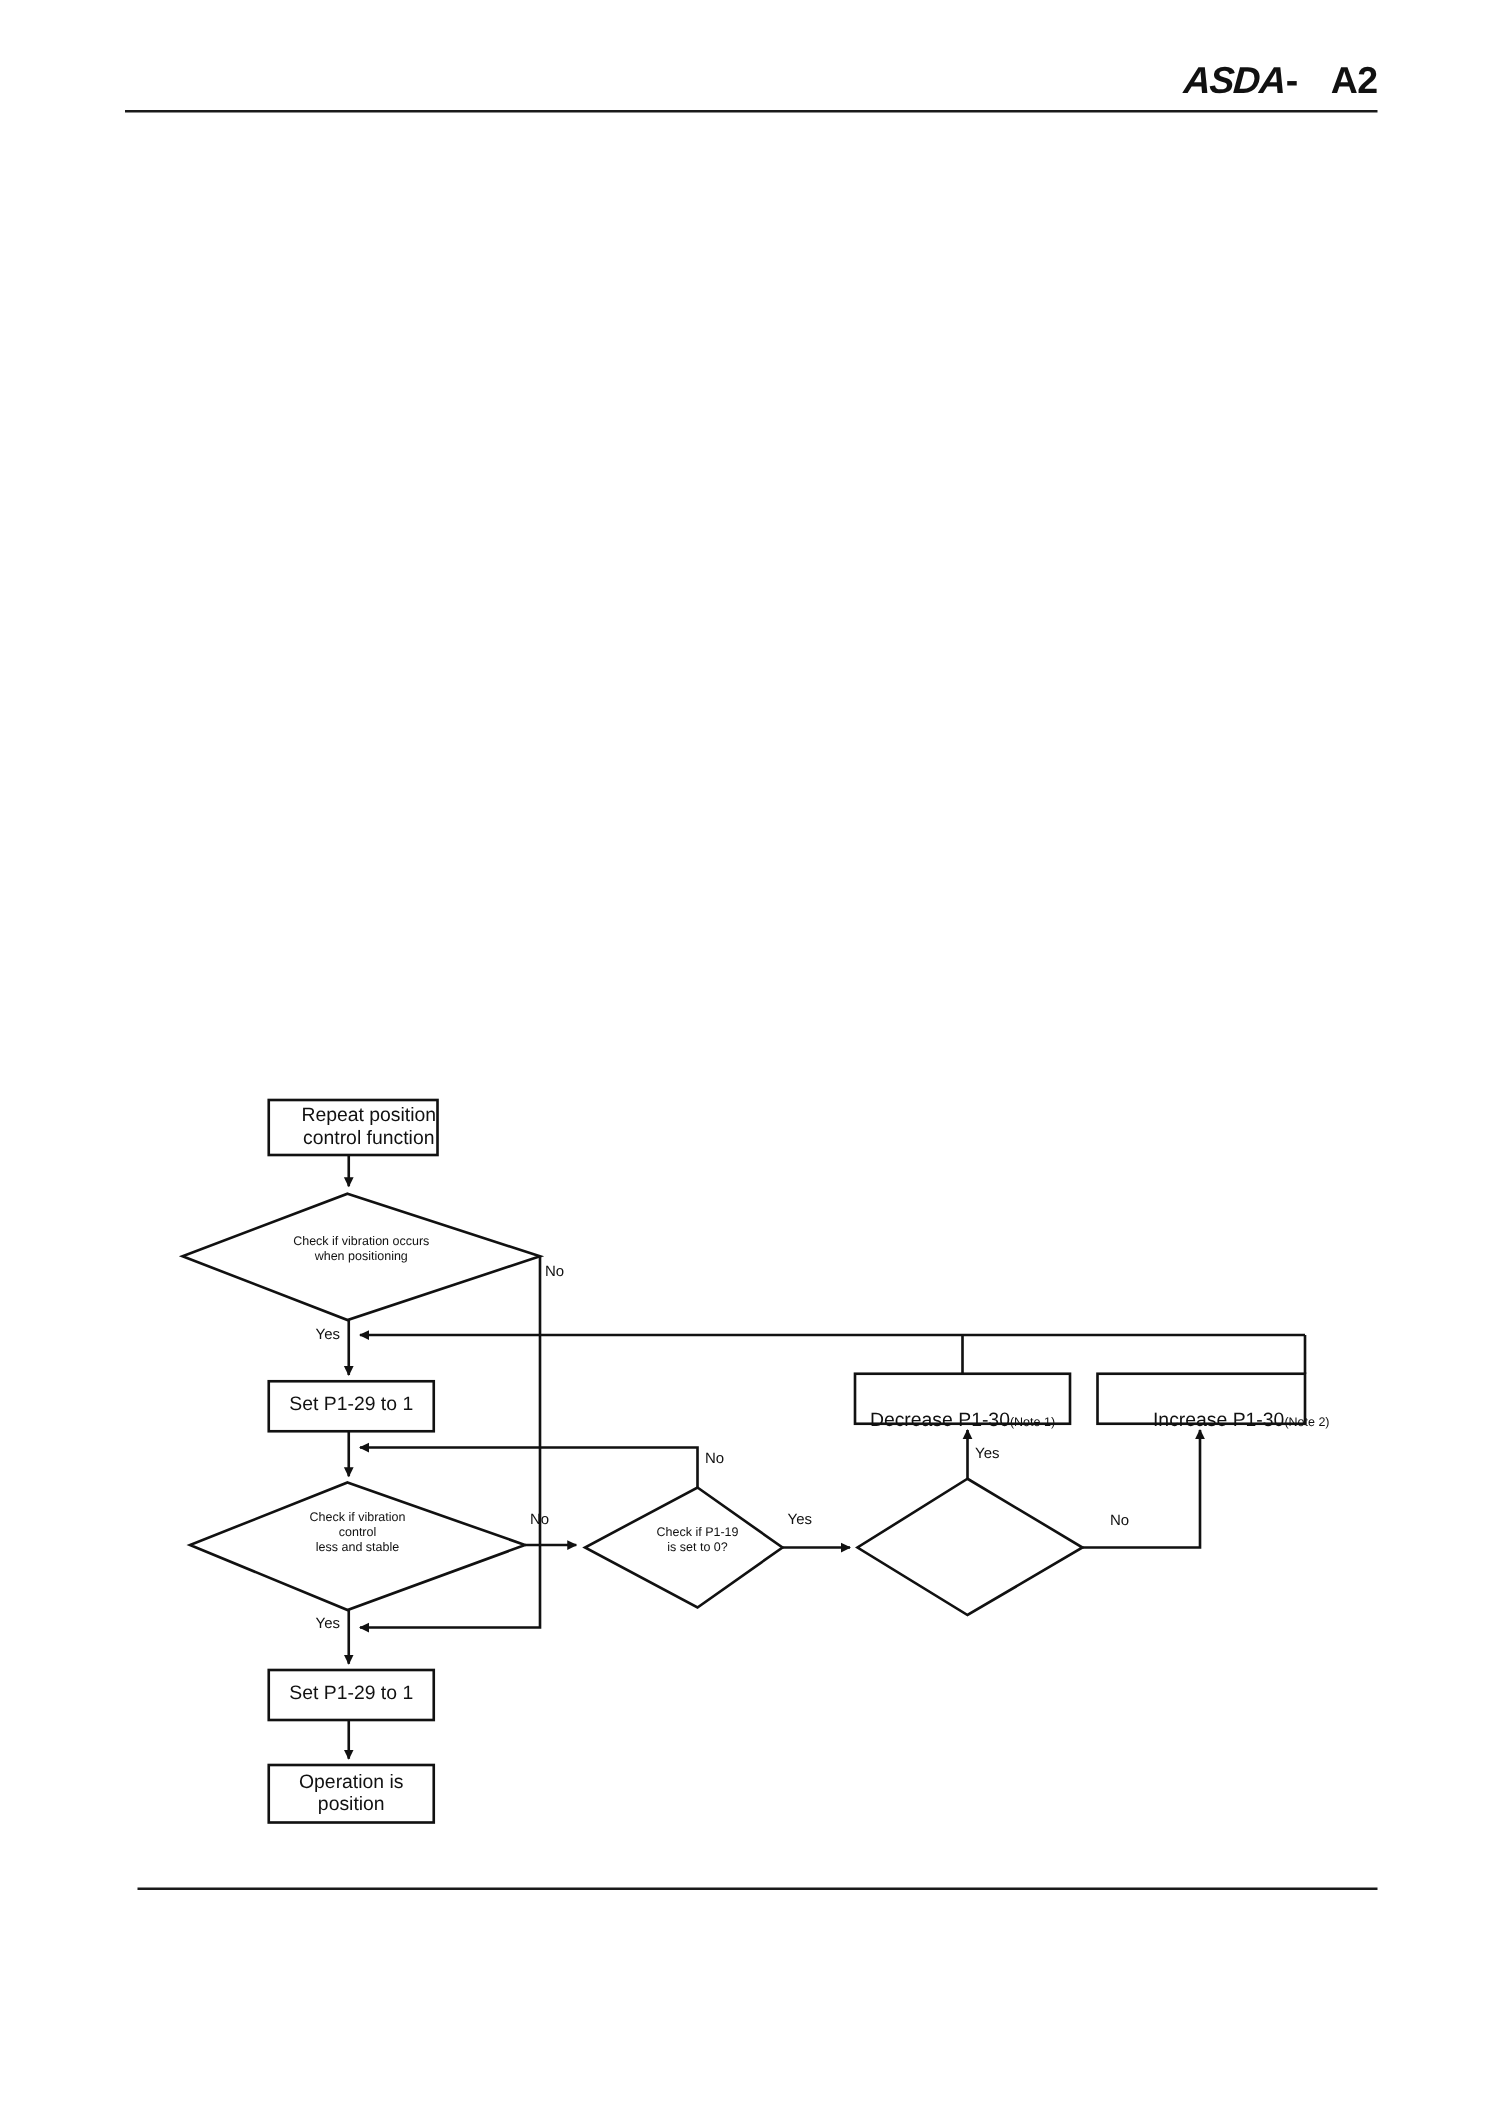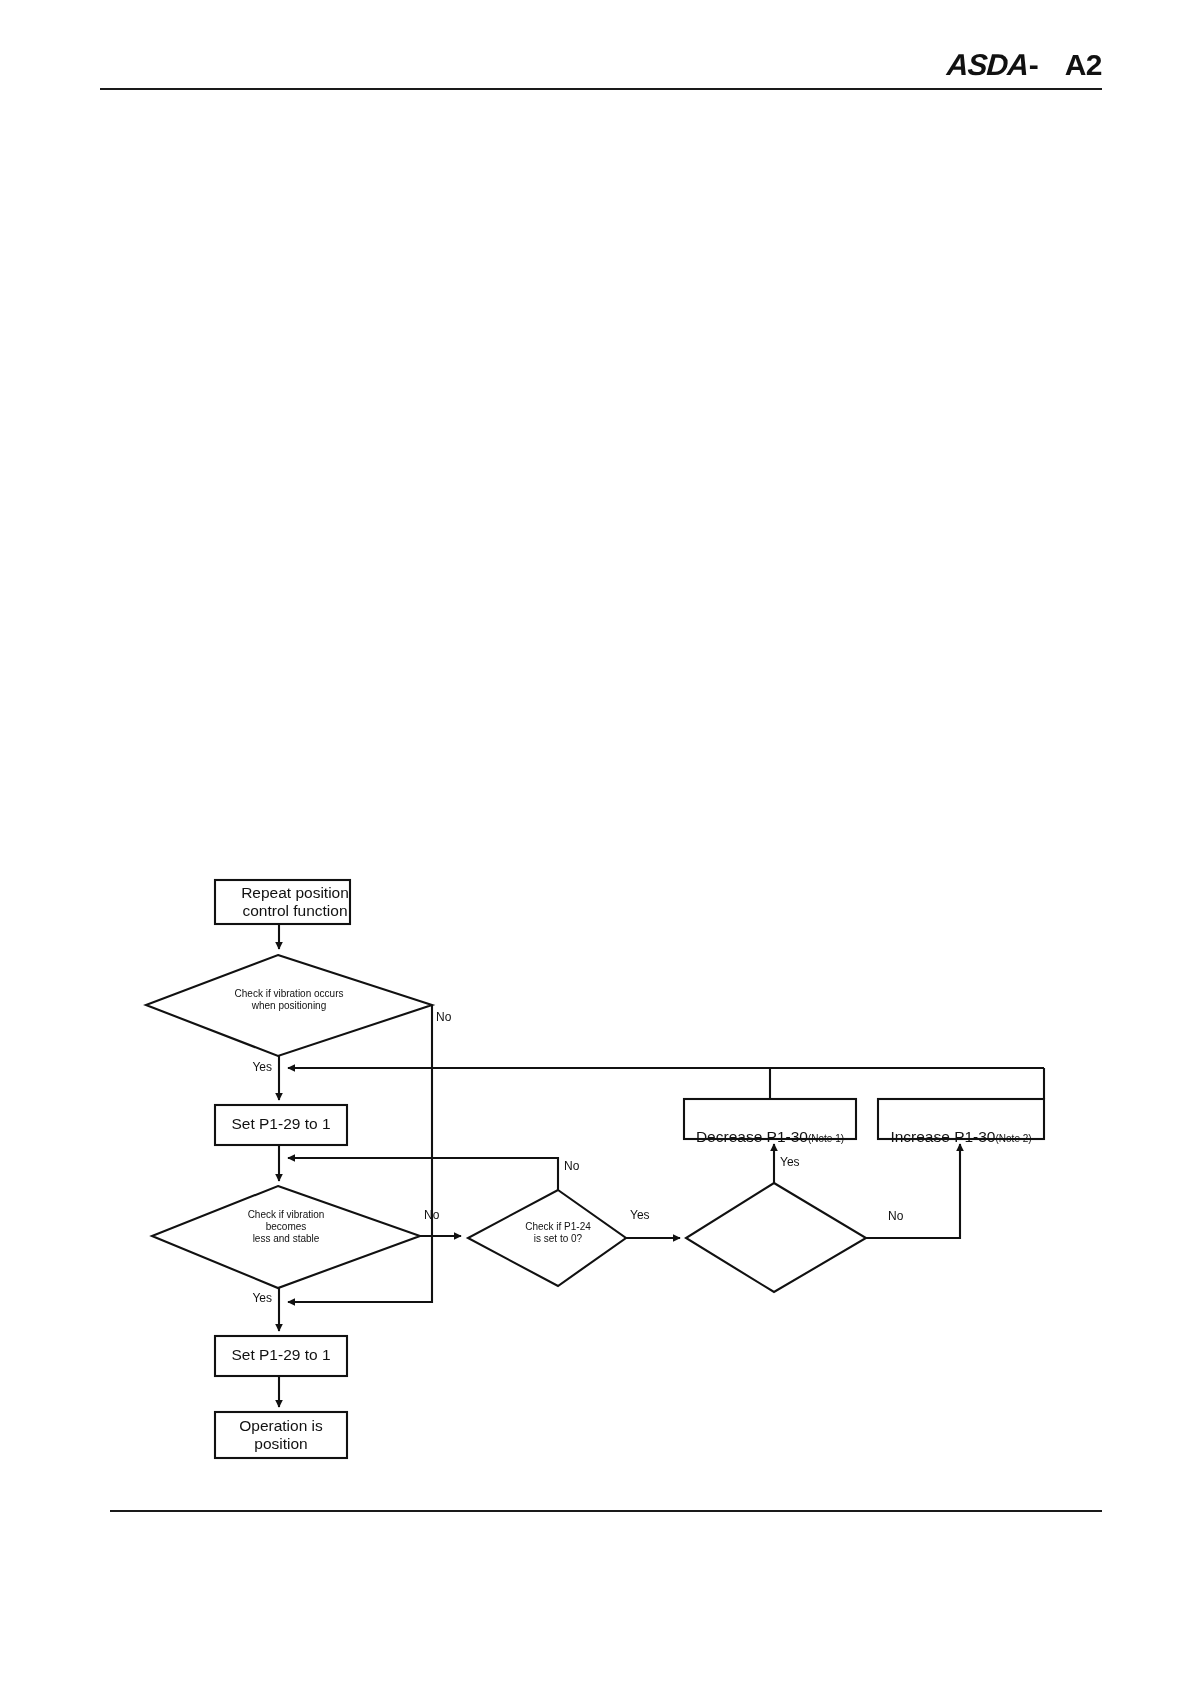--- a/index.html
+++ b/index.html
@@ -136,32 +136,32 @@
 
   <div class="node-text box-label" style="left:215px;top:884px;width:160px;">Repeat position
 control function</div>
 
   <div class="node-text dia-label" style="left:146px;top:988px;width:286px;">Check if vibration occurs
 when positioning</div>
 
   <div class="node-text box-label" style="left:215px;top:1115px;width:132px;">Set P1-29 to 1</div>
 
   <div class="node-text dia-label" style="left:152px;top:1209px;width:268px;">Check if vibration
-becomes
+control
 less and stable</div>
 
-  <div class="node-text dia-label" style="left:470px;top:1221px;width:176px;">Check if P1-24
+  <div class="node-text dia-label" style="left:470px;top:1221px;width:176px;">Check if P1-19
 is set to 0?</div>
 
 
   <div class="node-text box-label" style="left:684px;top:1110px;width:172px;">
     <span>Decrease P1-30</span><span class="note">(Note 1)</span>
   </div>
 
-  <div class="node-text box-label" style="left:878px;top:1110px;width:166px;">
+  <div class="node-text box-label" style="left:878px;top:1110px;width:166px;padding-left:32px;">
     <span>Increase P1-30</span><span class="note">(Note 2)</span>
   </div>
 
   <div class="node-text box-label" style="left:215px;top:1346px;width:132px;">Set P1-29 to 1</div>
 
   <div class="node-text box-label" style="left:215px;top:1417px;width:132px;">Operation is
 position</div>
 
   <div class="node-text edge-label" style="left:436px;top:1010px;width:40px;text-align:left;">No</div>
 

